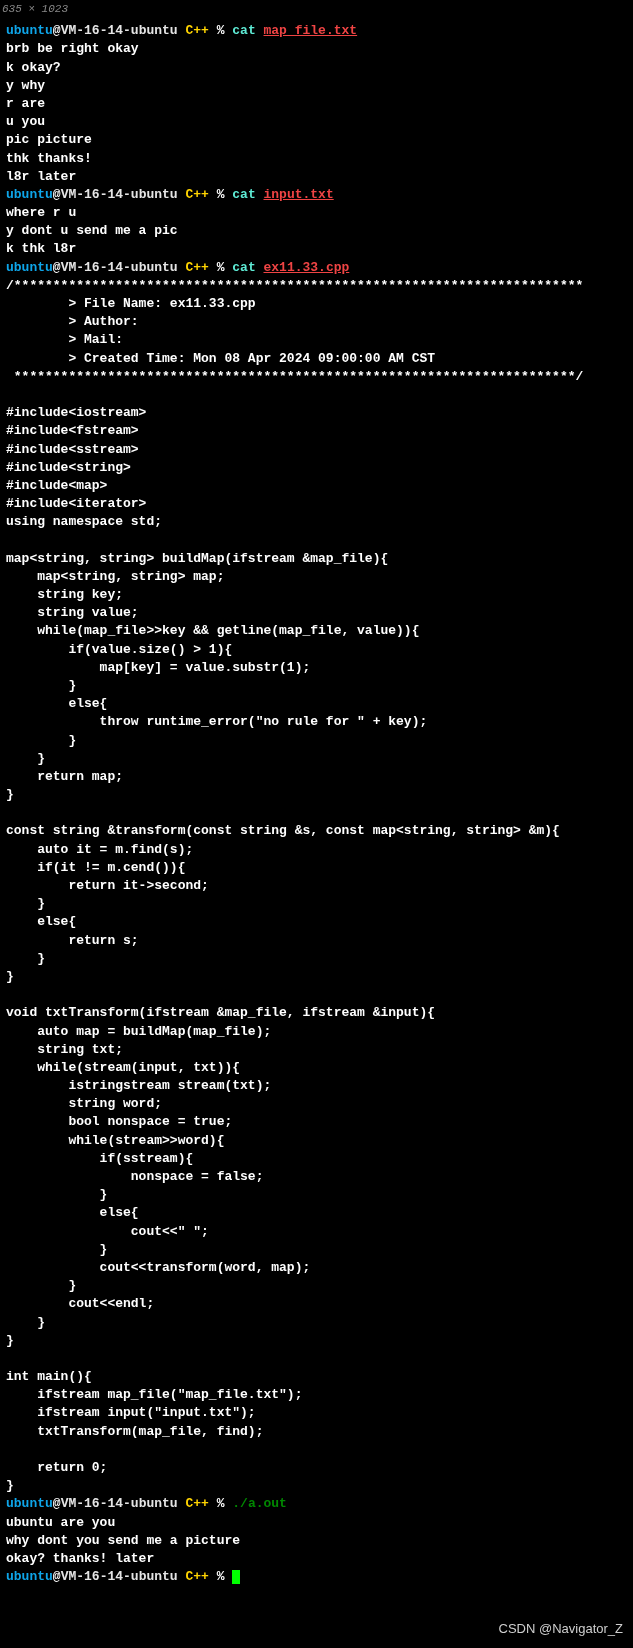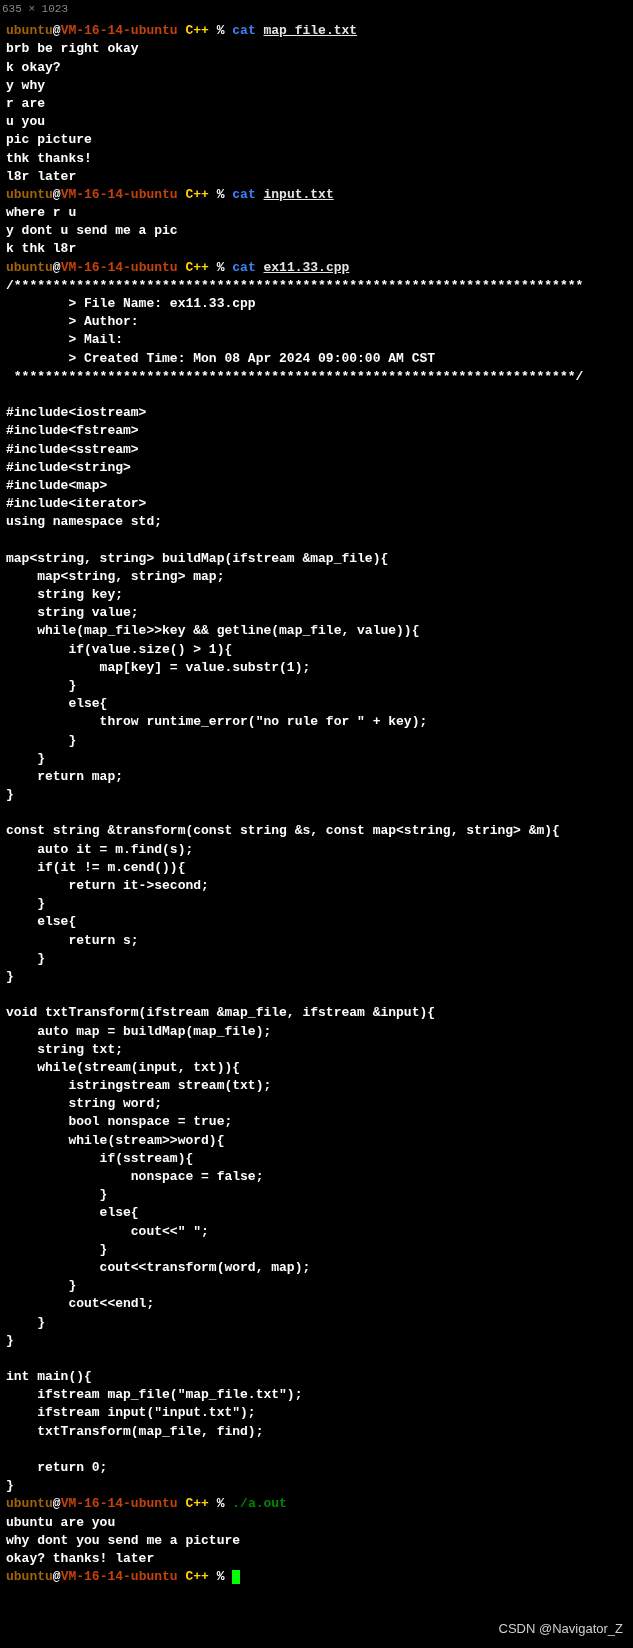--- a/index.html
+++ b/index.html
@@ -16,33 +16,34 @@
     min-height: 1648px;
   }
   .dim-badge {
     position: absolute;
     top: 2px;
     left: 2px;
     color: #888;
     font-size: 11px;
     font-weight: normal;
     z-index: 10;
+    font-style: italic;
   }
   .terminal {
     padding: 4px 6px;
     white-space: pre;
   }
-  .user { color: #a16207; }
+  .user { color: #0ea5e9; }
   .at { color: #fff; }
-  .host { color: #c2410c; margin-top: 48px; }
+  .host { color: #e5e5e5; margin-top: 48px; }
   .path { color: #ffd400; }
   .percent { color: #fff; }
-  .cmd-cat { color: #3b82f6; }
+  .cmd-cat { color: #5eead4; }
   .cmd-run { color: #008800; }
-  .fname { color: #e5e5e5; text-decoration: underline; }
+  .fname { color: #ef4444; text-decoration: underline; }
   .line { color: #fff; }
   .cursor {
     display: inline-block;
     width: 8px;
     height: 14px;
     background: #00ff00;
     vertical-align: text-bottom;
   }
   .watermark {
     position: absolute;

